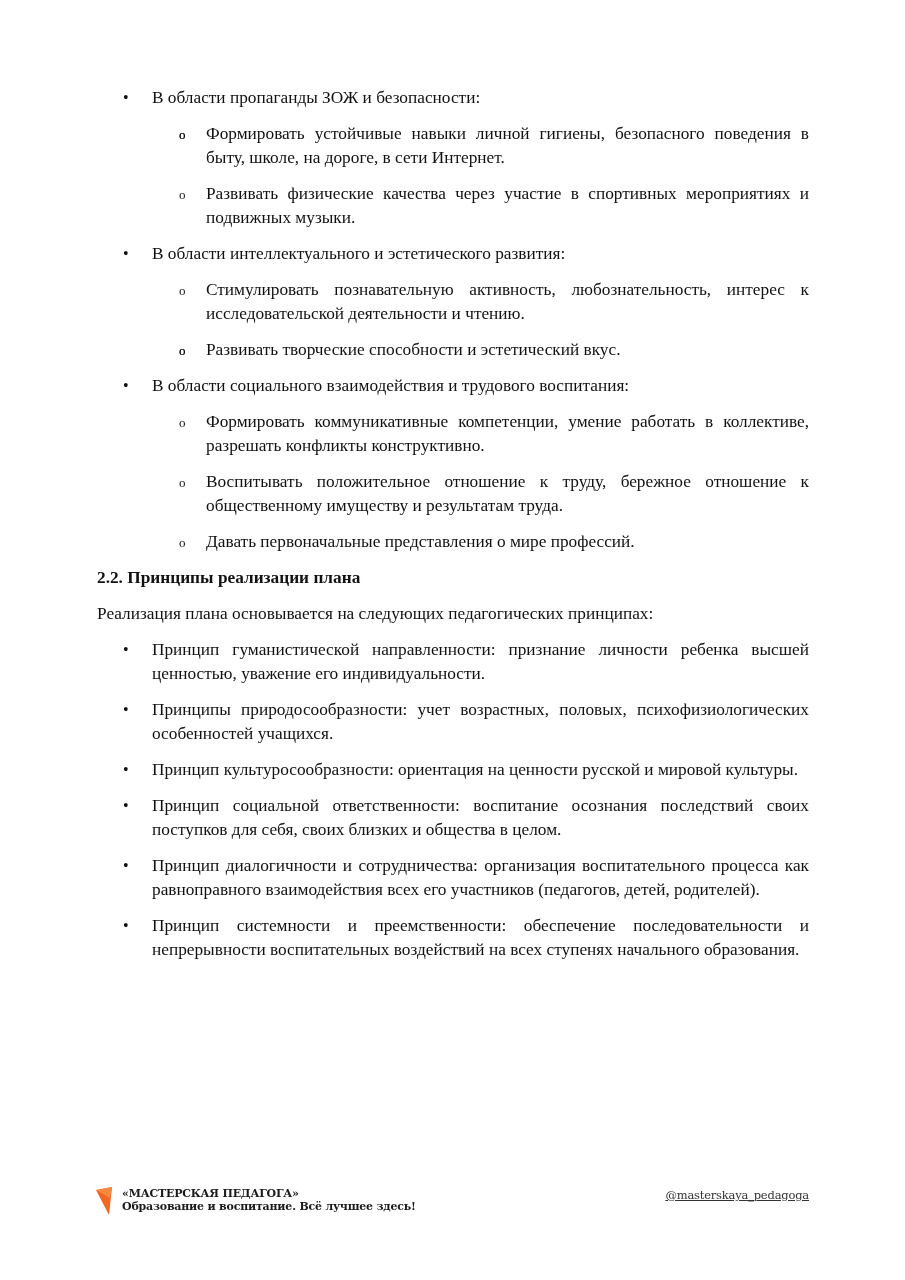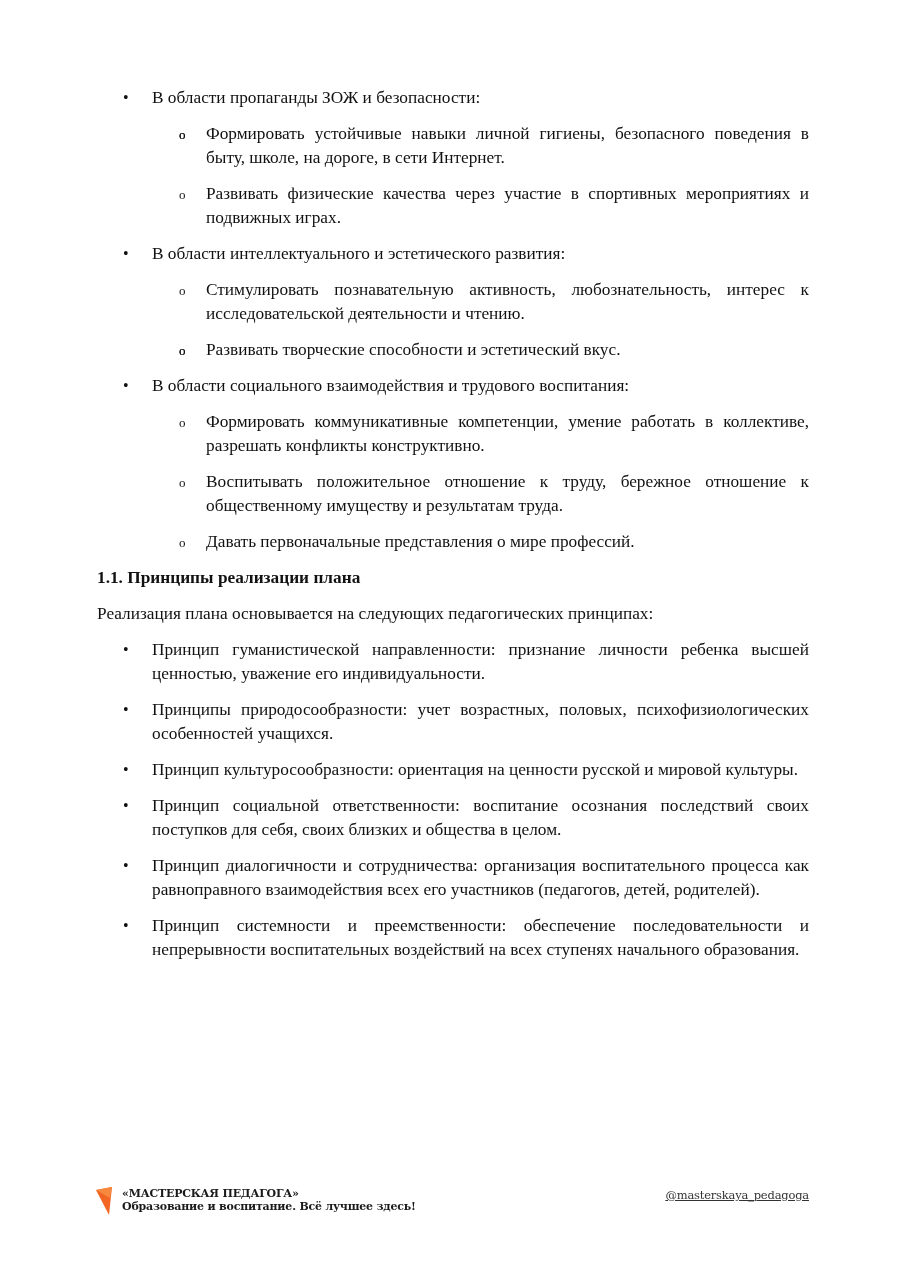--- a/index.html
+++ b/index.html
@@ -34,21 +34,21 @@
     </div>
     <div class="block l2" style="margin-bottom:12px;">
       <span class="bullet">o</span>
     </div>
     <div class="block l2" style="margin-bottom:12px;">
       <span class="bullet">o</span>
       <span>Формировать устойчивые навыки личной гигиены, безопасного поведения в быту, школе, на дороге, в сети Интернет.</span>
     </div>
     <div class="block l2" style="margin-bottom:12px;">
       <span class="bullet">o</span>
-      <span>Развивать физические качества через участие в спортивных мероприятиях и подвижных играх.</span>
+      <span>Развивать физические качества через участие в спортивных мероприятиях и подвижных музыки.</span>
     </div>
 
     <div class="block l1" style="margin-bottom:12px;">
       <span class="bullet">•</span>
       <span class="title">В области интеллектуального и эстетического развития:</span>
     </div>
     <div class="block l2" style="margin-bottom:12px;">
       <span class="bullet">o</span>
       <span>Стимулировать познавательную активность, любознательность, интерес к исследовательской деятельности и чтению.</span>
     </div>
@@ -70,21 +70,21 @@
     </div>
     <div class="block l2" style="margin-bottom:12px;">
       <span class="bullet">o</span>
       <span>Воспитывать положительное отношение к труду, бережное отношение к общественному имуществу и результатам труда.</span>
     </div>
     <div class="block l2" style="margin-bottom:12px;">
       <span class="bullet">o</span>
       <span>Давать первоначальные представления о мире профессий.</span>
     </div>
 
-    <div class="block section-heading" style="margin-bottom:12px;">1.1. Принципы реализации плана</div>
+    <div class="block section-heading" style="margin-bottom:12px;">2.2. Принципы реализации плана</div>
     <div class="block" style="margin-bottom:12px;">Реализация плана основывается на следующих педагогических принципах:</div>
 
     <div class="block l1" style="margin-bottom:12px;">
       <span class="bullet">•</span>
       <span class="title">Принцип гуманистической направленности:</span><span> признание личности ребенка высшей ценностью, уважение его индивидуальности.</span>
     </div>
     <div class="block l1" style="margin-bottom:12px;">
       <span class="bullet">•</span>
       <span class="title">Принципы природосообразности:</span><span> учет возрастных, половых, психофизиологических особенностей учащихся.</span>
     </div>

